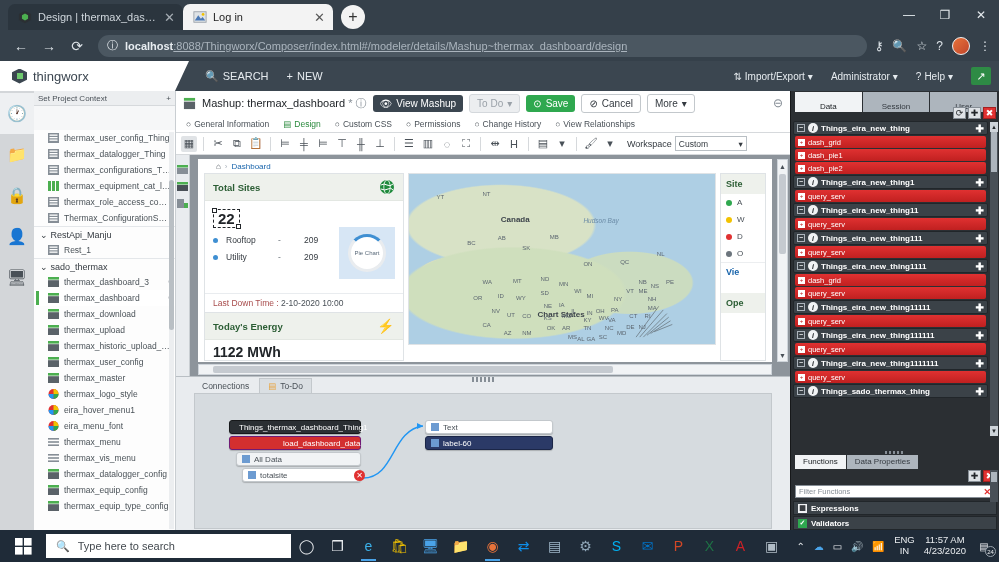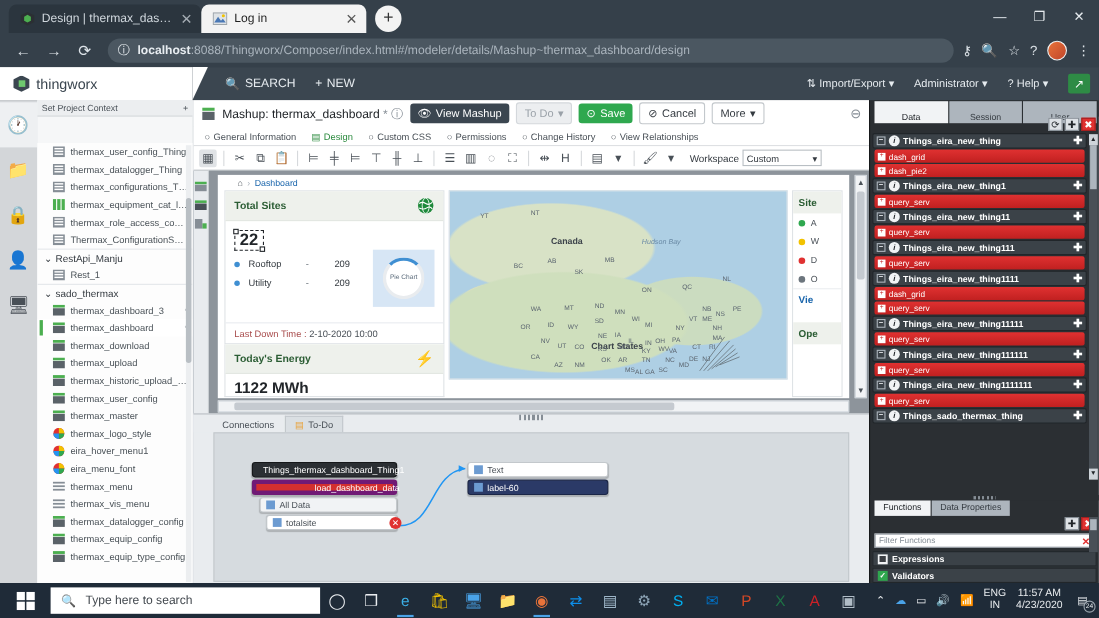--- a/index.html
+++ b/index.html
@@ -44,21 +44,21 @@
   .nav-btn {
     width: 26px; height: 26px; border-radius: 50%; display: flex;
     align-items: center; justify-content: center; color: #dde3e8; font-size: 14px; cursor: pointer;
   }
   .omnibox {
     flex: 1; height: 22px; background: #4b5761; border-radius: 11px;
     display: flex; align-items: center; gap: 7px; padding: 0 9px; margin: 0 6px;
     color: #e8edf1; font-size: 11px;
   }
   .omnibox .urltext { white-space: nowrap; overflow: hidden; }
-  .url-dim { color: #aab4bd; }
+  .url-dim { color: #aab4bd; text-decoration: underline; }
   .omni-icons { display: flex; align-items: center; gap: 9px; color: #dde3e8; font-size: 12px; }
   .avatar-circle {
     width: 18px; height: 18px; border-radius: 50%;
     background: linear-gradient(135deg,#e8733a,#c0452a); border: 1px solid #f1f1f1;
   }
 
   
   .tw-header { height: 30px; background: #3b4650; display: flex; align-items: center; position: relative; }
   .tw-logo-wrap {
     width: 175px; height: 30px; background: #fff; display: flex; align-items: center; gap: 6px;
@@ -208,21 +208,21 @@
 
   
   .conn-wrap { height: 155px; background: #e9ecef; border-top: 1px solid #b9bfc4; display: flex; flex-direction: column; position: relative; }
   .conn-tabs { height: 16px; display: flex; align-items: flex-end; gap: 2px; padding-left: 18px; background: #e9ecef; }
   .ctab { padding: 2px 8px; font-size: 8.5px; color: #495057; display: flex; align-items: center; gap: 4px; cursor: pointer; }
   .ctab.act { background: #dadfe3; border: 1px solid #c3c8cc; border-bottom: none; }
   .conn-canvas { flex: 1; background: #d6dbdf; position: relative; margin: 0 18px 2px 18px; border: 1px solid #c3c8cc; }
   .node { position: absolute; border-radius: 3px; font-size: 8px; display: flex; align-items: center; gap: 4px;
     padding: 2px 5px; height: 14px; box-shadow: 0 1px 1px rgba(0,0,0,.2); }
   .n-dark { background: #2b2f33; color: #fff; border: 1px solid #16181a; }
-  .n-red { background: #d32f2f; color: #fff; border: 4px solid #701a75; gap: 48px; }
+  .n-red { background: #d32f2f; color: #fff; border: 1px solid #701a75; gap: 48px; }
   .n-white { background: #f1f3f5; color: #495057; border: 1px solid #c3c8cc; }
   .n-blue { background: #2b3a67; color: #fff; border: 1px solid #1b2647; }
   .n-plain { background: #fff; color: #495057; border: 1px solid #c3c8cc; }
   .n-x { position: absolute; right: -5px; top: 1px; width: 11px; height: 11px; border-radius: 50%;
     background: #e03131; color: #fff; font-size: 8px; display: flex; align-items: center; justify-content: center; cursor: pointer; }
   .conn-grip { position: absolute; left: 50%; top: 0; width: 22px; height: 5px; transform: translateX(-50%);
     background: repeating-linear-gradient(90deg,#868e96 0 2px,transparent 2px 4px); }
 
   
   .right-panel { width: 209px; background: #2b2f33; display: flex; flex-direction: column; border-left: 1px solid #16181a; }
@@ -911,20 +911,24 @@
             <span class="info">i</span>
             <span>Things_eira_new_thing</span>
             <span class="plus">✚</span>
           </div>
           <div class="svc-row">
             <span class="sq">+</span>
             <span>dash_grid</span>
           </div>
           <div class="svc-row">
             <span class="sq">+</span>
+            <span>dash_pie1</span>
+          </div>
+          <div class="svc-row">
+            <span class="sq">+</span>
             <span>dash_pie2</span>
           </div>
           <div class="ent-row">
             <span class="exp">−</span>
             <span class="info">i</span>
             <span>Things_eira_new_thing1</span>
             <span class="plus">✚</span>
           </div>
           <div class="svc-row">
             <span class="sq">+</span>

